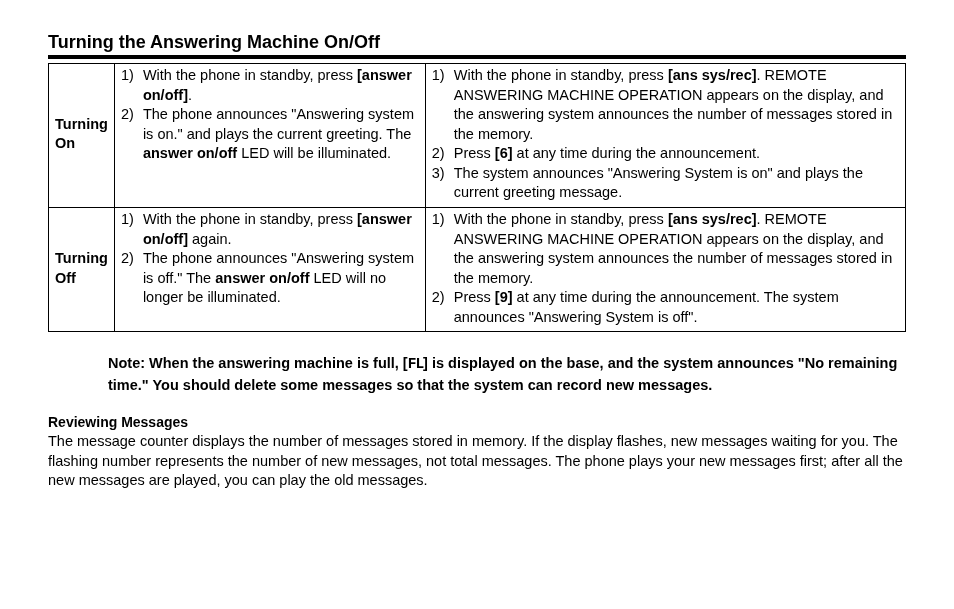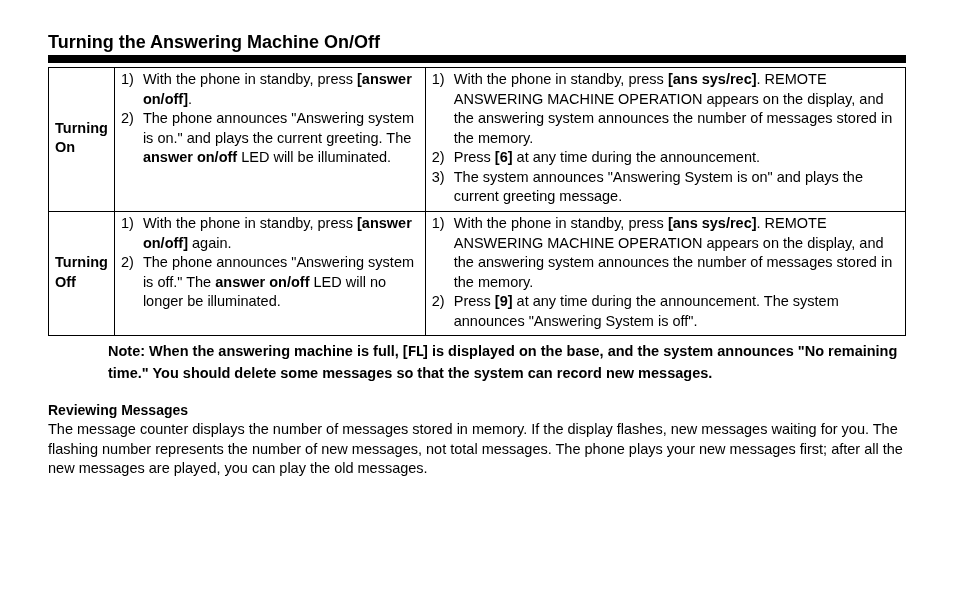--- a/index.html
+++ b/index.html
@@ -18,21 +18,21 @@
   }
   h1.title {
     font-size: 24px;
     font-weight: bold;
     margin: 0 0 2px 0;
   }
   h2.subtitle {
     font-size: 18px;
     font-weight: bold;
     margin: 0 0 4px 0;
-    border-bottom: 8px solid #000000;
+    border-bottom: 4px solid #000000;
     padding-bottom: 2px;
   }
   table.main {
     border-collapse: collapse;
     width: 100%;
     font-size: 14.5px;
     line-height: 1.35;
   }
   table.main th, table.main td {
     border: 1px solid #000;
@@ -60,21 +60,21 @@
     padding-left: 0;
   }
   ol.steps li .num {
     position: absolute;
     left: -22px;
     width: 20px;
   }
   .note {
     font-size: 14.5px;
     font-weight: bold;
-    margin: 5px 0 18px 60px;
+    margin: 21px 0 18px 60px;
     line-height: 1.45;
   }
   .fl-glyph {
     font-family: "Courier New", monospace;
     font-weight: bold;
     letter-spacing: -1px;
   }
   h2.review {
     font-size: 14px;
     font-weight: bold;

